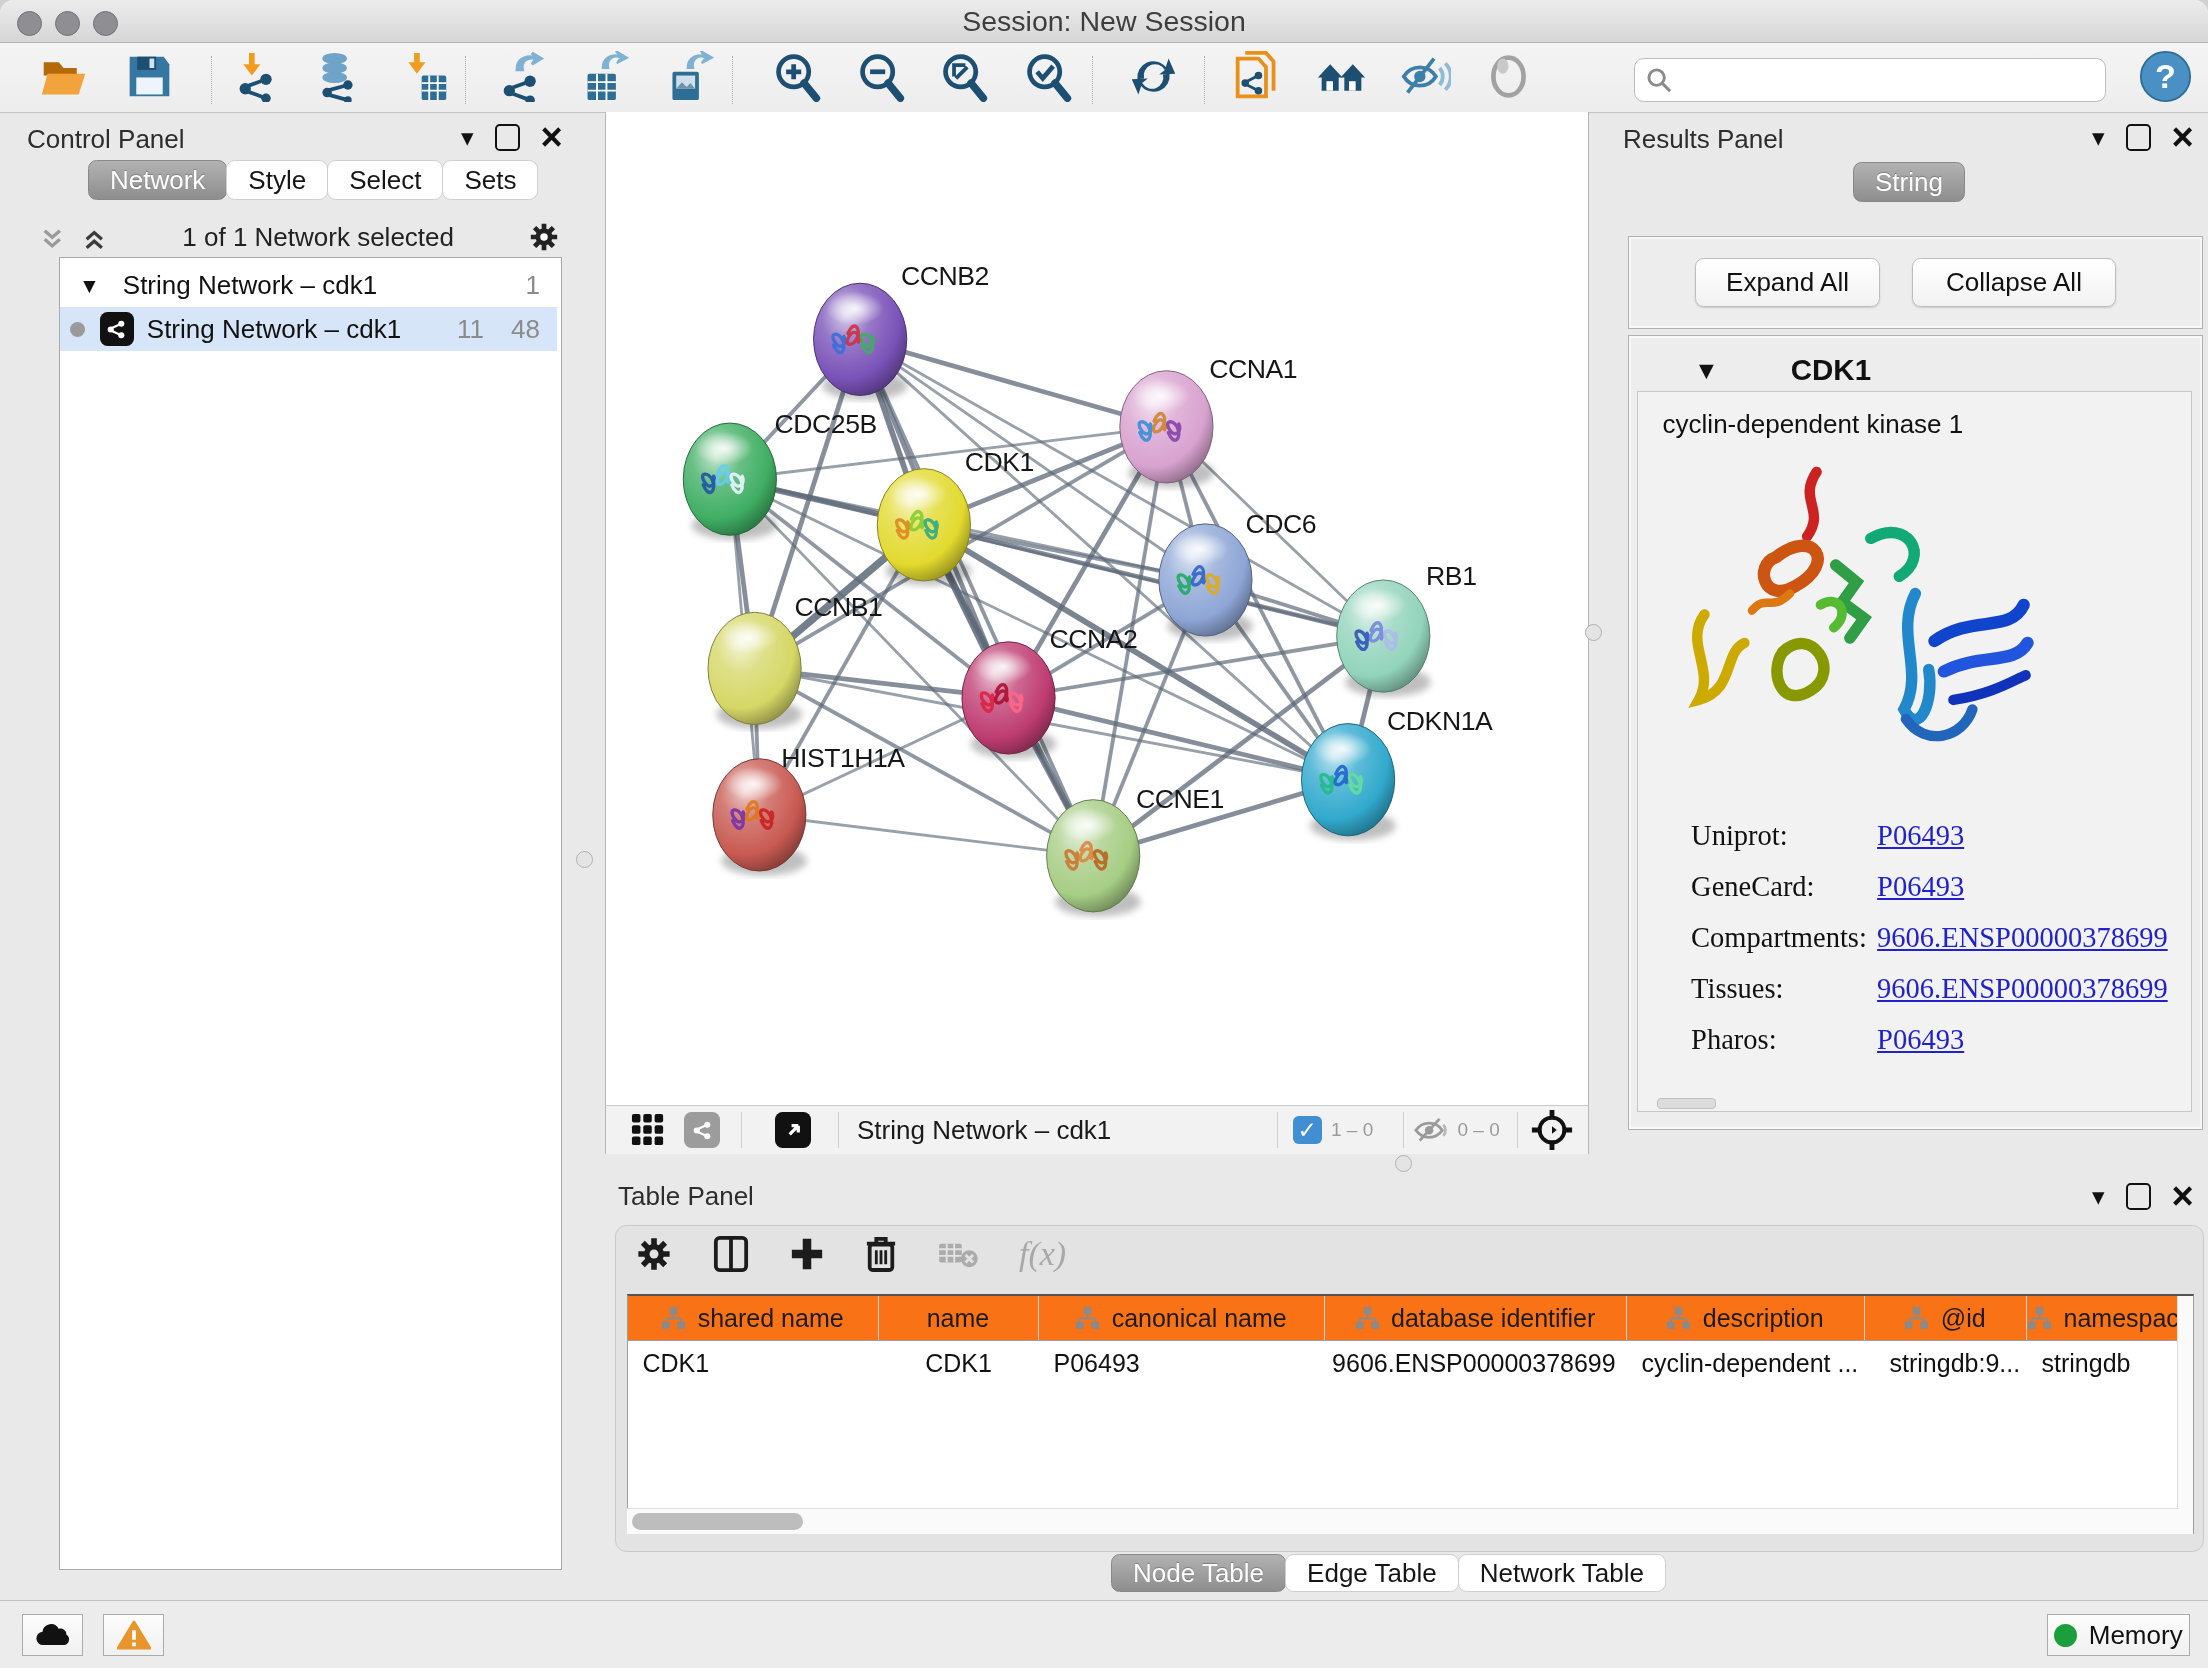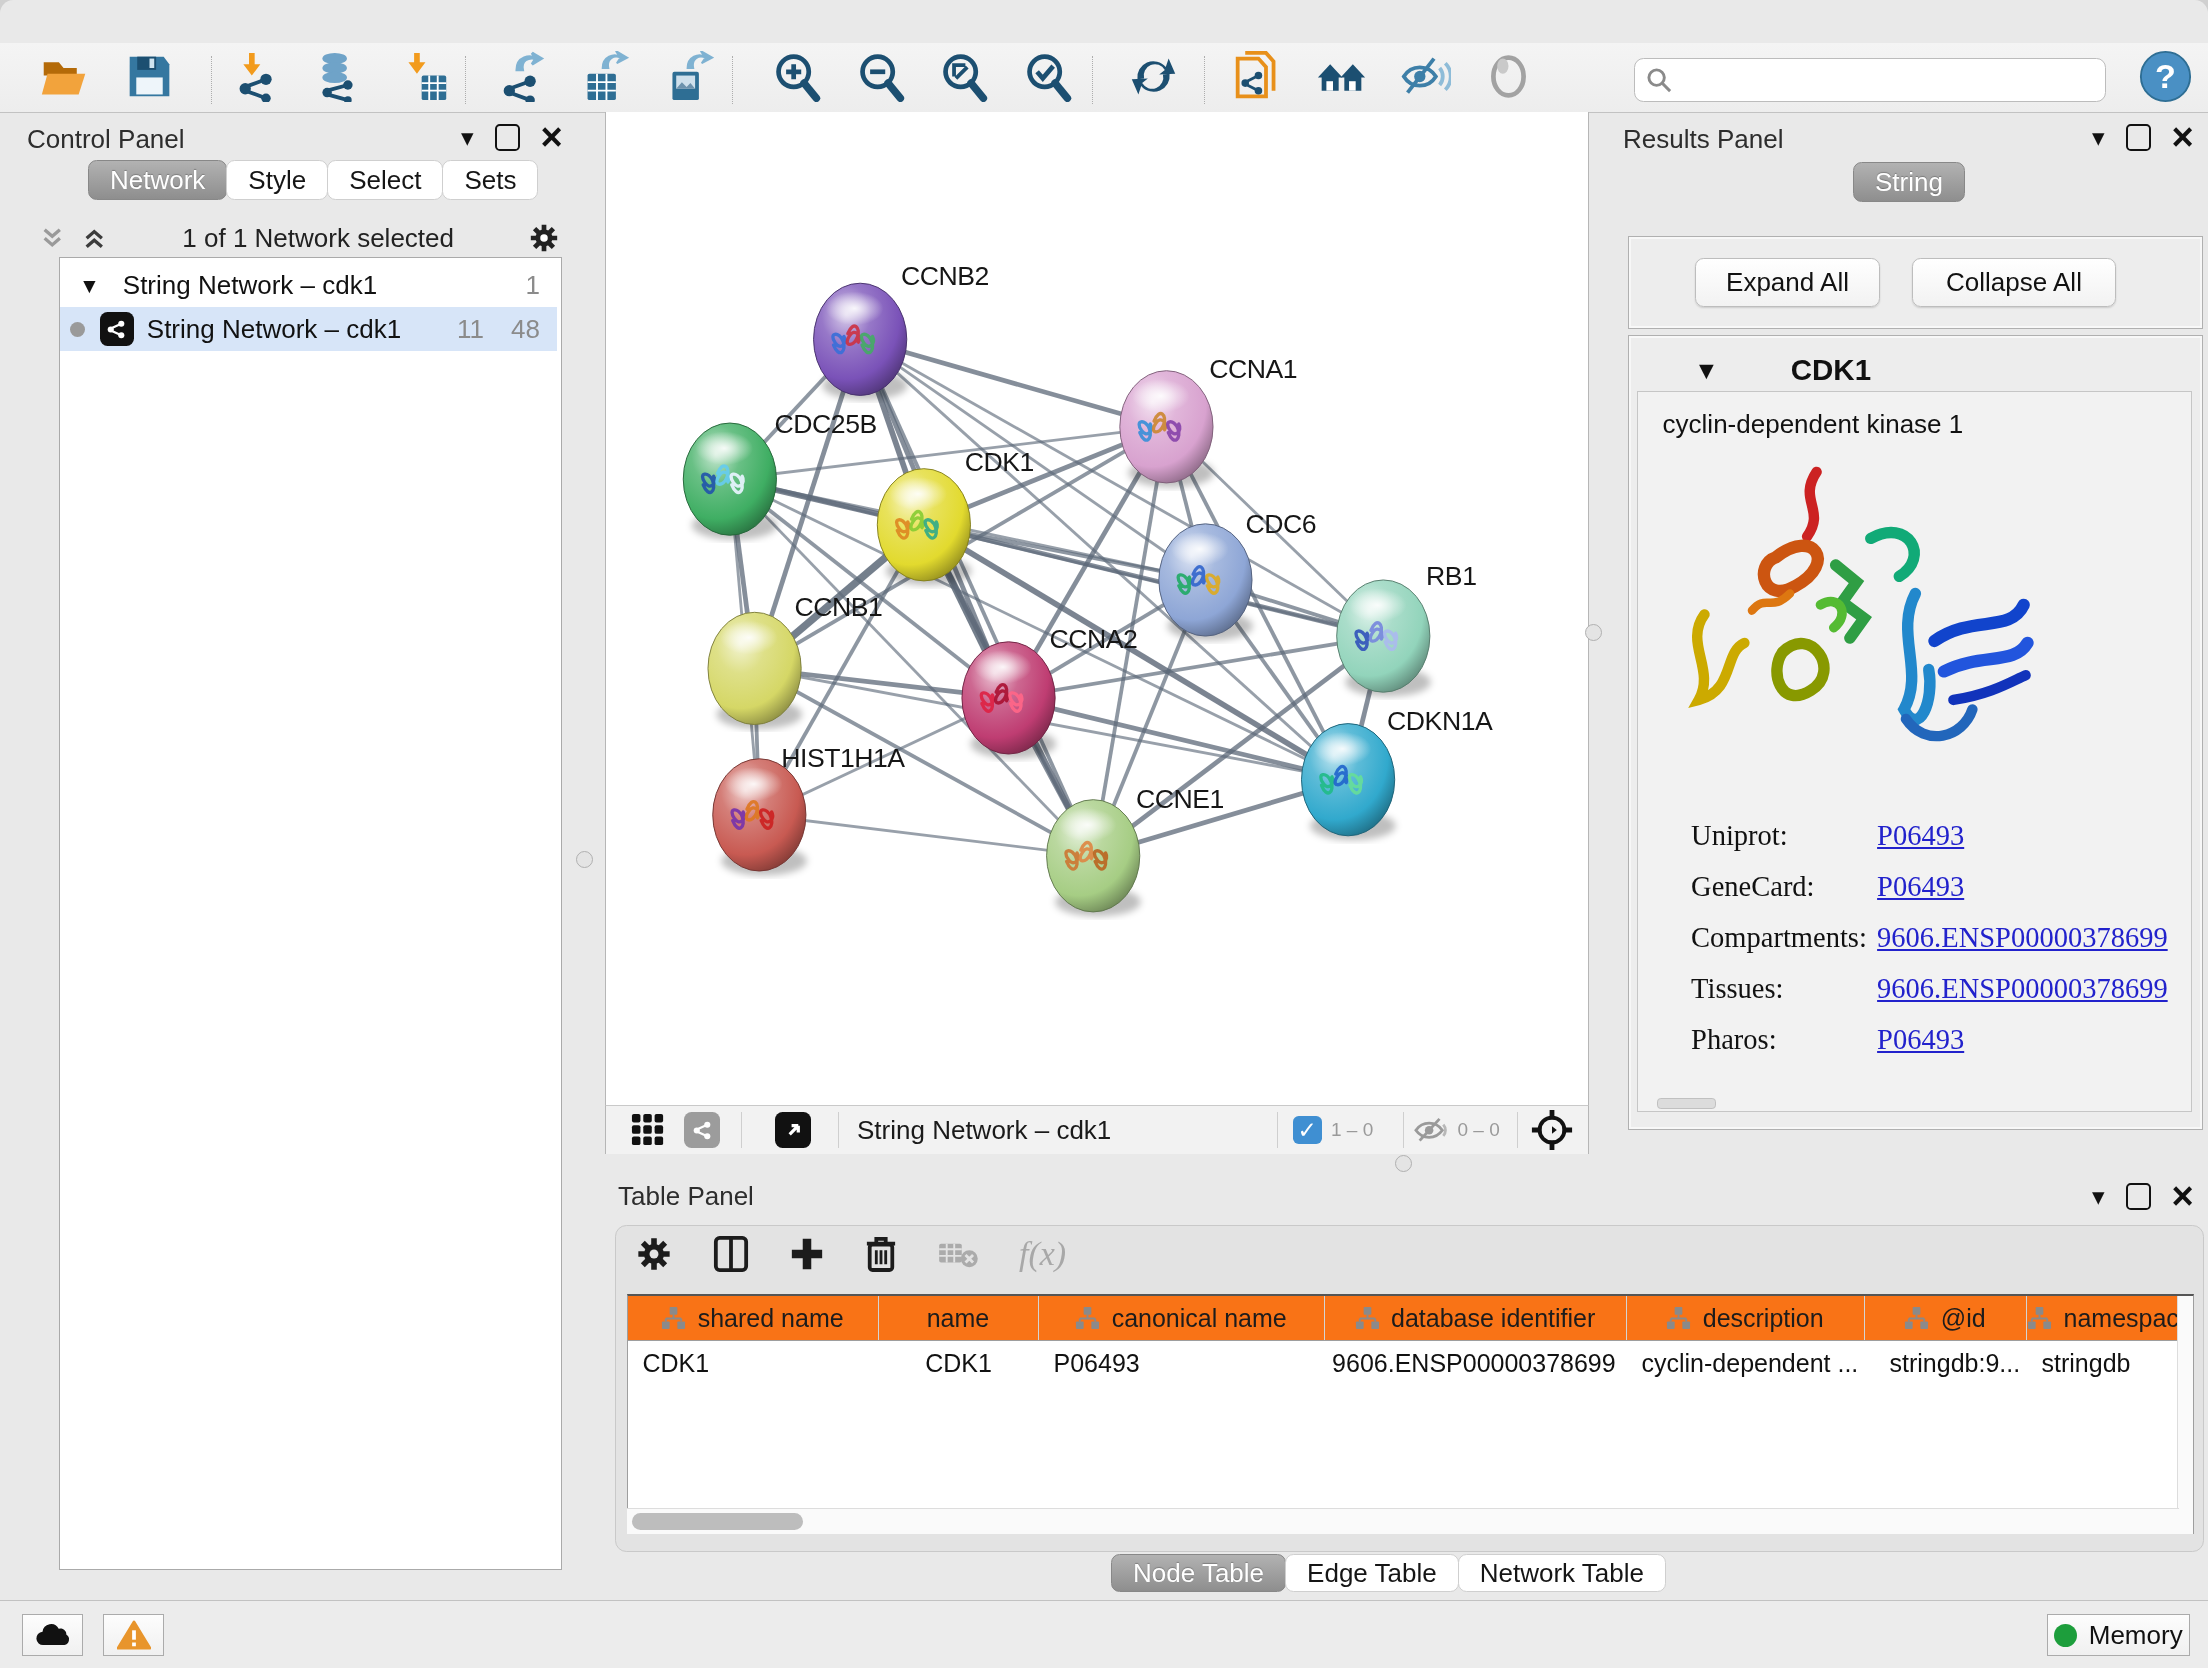--- a/index.html
+++ b/index.html
@@ -20,21 +20,21 @@
   .panel-title{position:absolute;font-size:26px;color:#2d2d2d;}
   .ph-controls{position:absolute;display:flex;align-items:center;gap:21px;}
   .ph-collapse{font-size:25px;color:#111;line-height:1;}
   .ph-float{width:21px;height:23px;border:2.9px solid #111;border-radius:4.8px;}
   .ph-close{font-size:38px;font-weight:bold;color:#111;line-height:0.6;}
   .tab{height:40px;display:inline-flex;align-items:center;justify-content:center;background:#fff;border:1px solid #cfcfcf;color:#151515;font-size:26px;padding:0 21px;border-radius:8.6px;box-sizing:border-box;margin-right:-1px;}
   .tab.sel{background:linear-gradient(#b2b2b2,#8e8e8e);border-color:#888;color:#fff;text-shadow:0 -1px 1px rgba(0,0,0,.25);}
   
   .cp-tabs{position:absolute;left:88px;top:160px;white-space:nowrap;}
   .cp-box{position:absolute;left:59px;top:257px;width:501px;height:1311px;background:#fff;border:1.9px solid #aaa;}
-  .cp-subrow{position:absolute;left:38px;top:217px;width:522px;height:42px;display:flex;align-items:center;}
+  .cp-subrow{position:absolute;left:38px;top:211px;width:522px;height:42px;display:flex;align-items:flex-end;}
   .cp-subrow .lbl{flex:1;text-align:center;font-size:26px;color:#222;}
   .tree-row{position:absolute;left:0;width:497px;height:44px;display:flex;align-items:center;font-size:26px;color:#111;}
   .num{color:#8b8b8b;}
   .share-badge{width:34px;height:34px;border-radius:7.6px;background:#111;display:flex;align-items:center;justify-content:center;}
   
   .net-canvas{position:absolute;left:605px;top:112px;width:982px;height:993px;background:#fff;border-left:1px solid #b6b6b6;border-right:1px solid #b6b6b6;}
   .net-toolbar{position:absolute;left:605px;top:1105px;width:982px;height:48px;background:#f2f2f2;border-top:1px solid #c9c9c9;border-left:1px solid #b6b6b6;border-right:1px solid #b6b6b6;}
   .ntb-item{position:absolute;top:0;height:48px;display:flex;align-items:center;}
   .ntb-sep{position:absolute;top:5.7px;height:36px;border-left:1px solid #cfcfcf;}
   .ntb-label{font-size:26px;color:#1a1a1a;}
@@ -78,20 +78,26 @@
   .memory-label{font-size:26px;color:#111;margin-left:11.4px;}
   .dot-green{width:23px;height:23px;border-radius:50%;}
   svg{display:block;}
   text.nlabel{font-family:"Liberation Sans","DejaVu Sans",sans-serif;letter-spacing:-0.5px;}
 </style>
 </head>
 <body>
 
 <div id="app">
 
+  <div class="titlebar">
+    <div class="traffic t1"></div>
+    <div class="traffic t2"></div>
+    <div class="traffic t3"></div>
+    <div class="win-title">Session: New Session</div>
+  </div>
 
   <div class="toolbar">
     <div class="tbtn" style="left:38px">
       <svg width="51" height="51" viewBox="0 0 54 54">
           <path d="M5 12 h16 l5 6 h14 v8 H5z" fill="#b46a08"></path>
           <path d="M9 24 h40 l-7 22 H3z" fill="#f2a33c"></path>
         </svg>
     </div>
     <div class="tbtn" style="left:123px">
       <svg width="51" height="51" viewBox="0 0 54 54">

